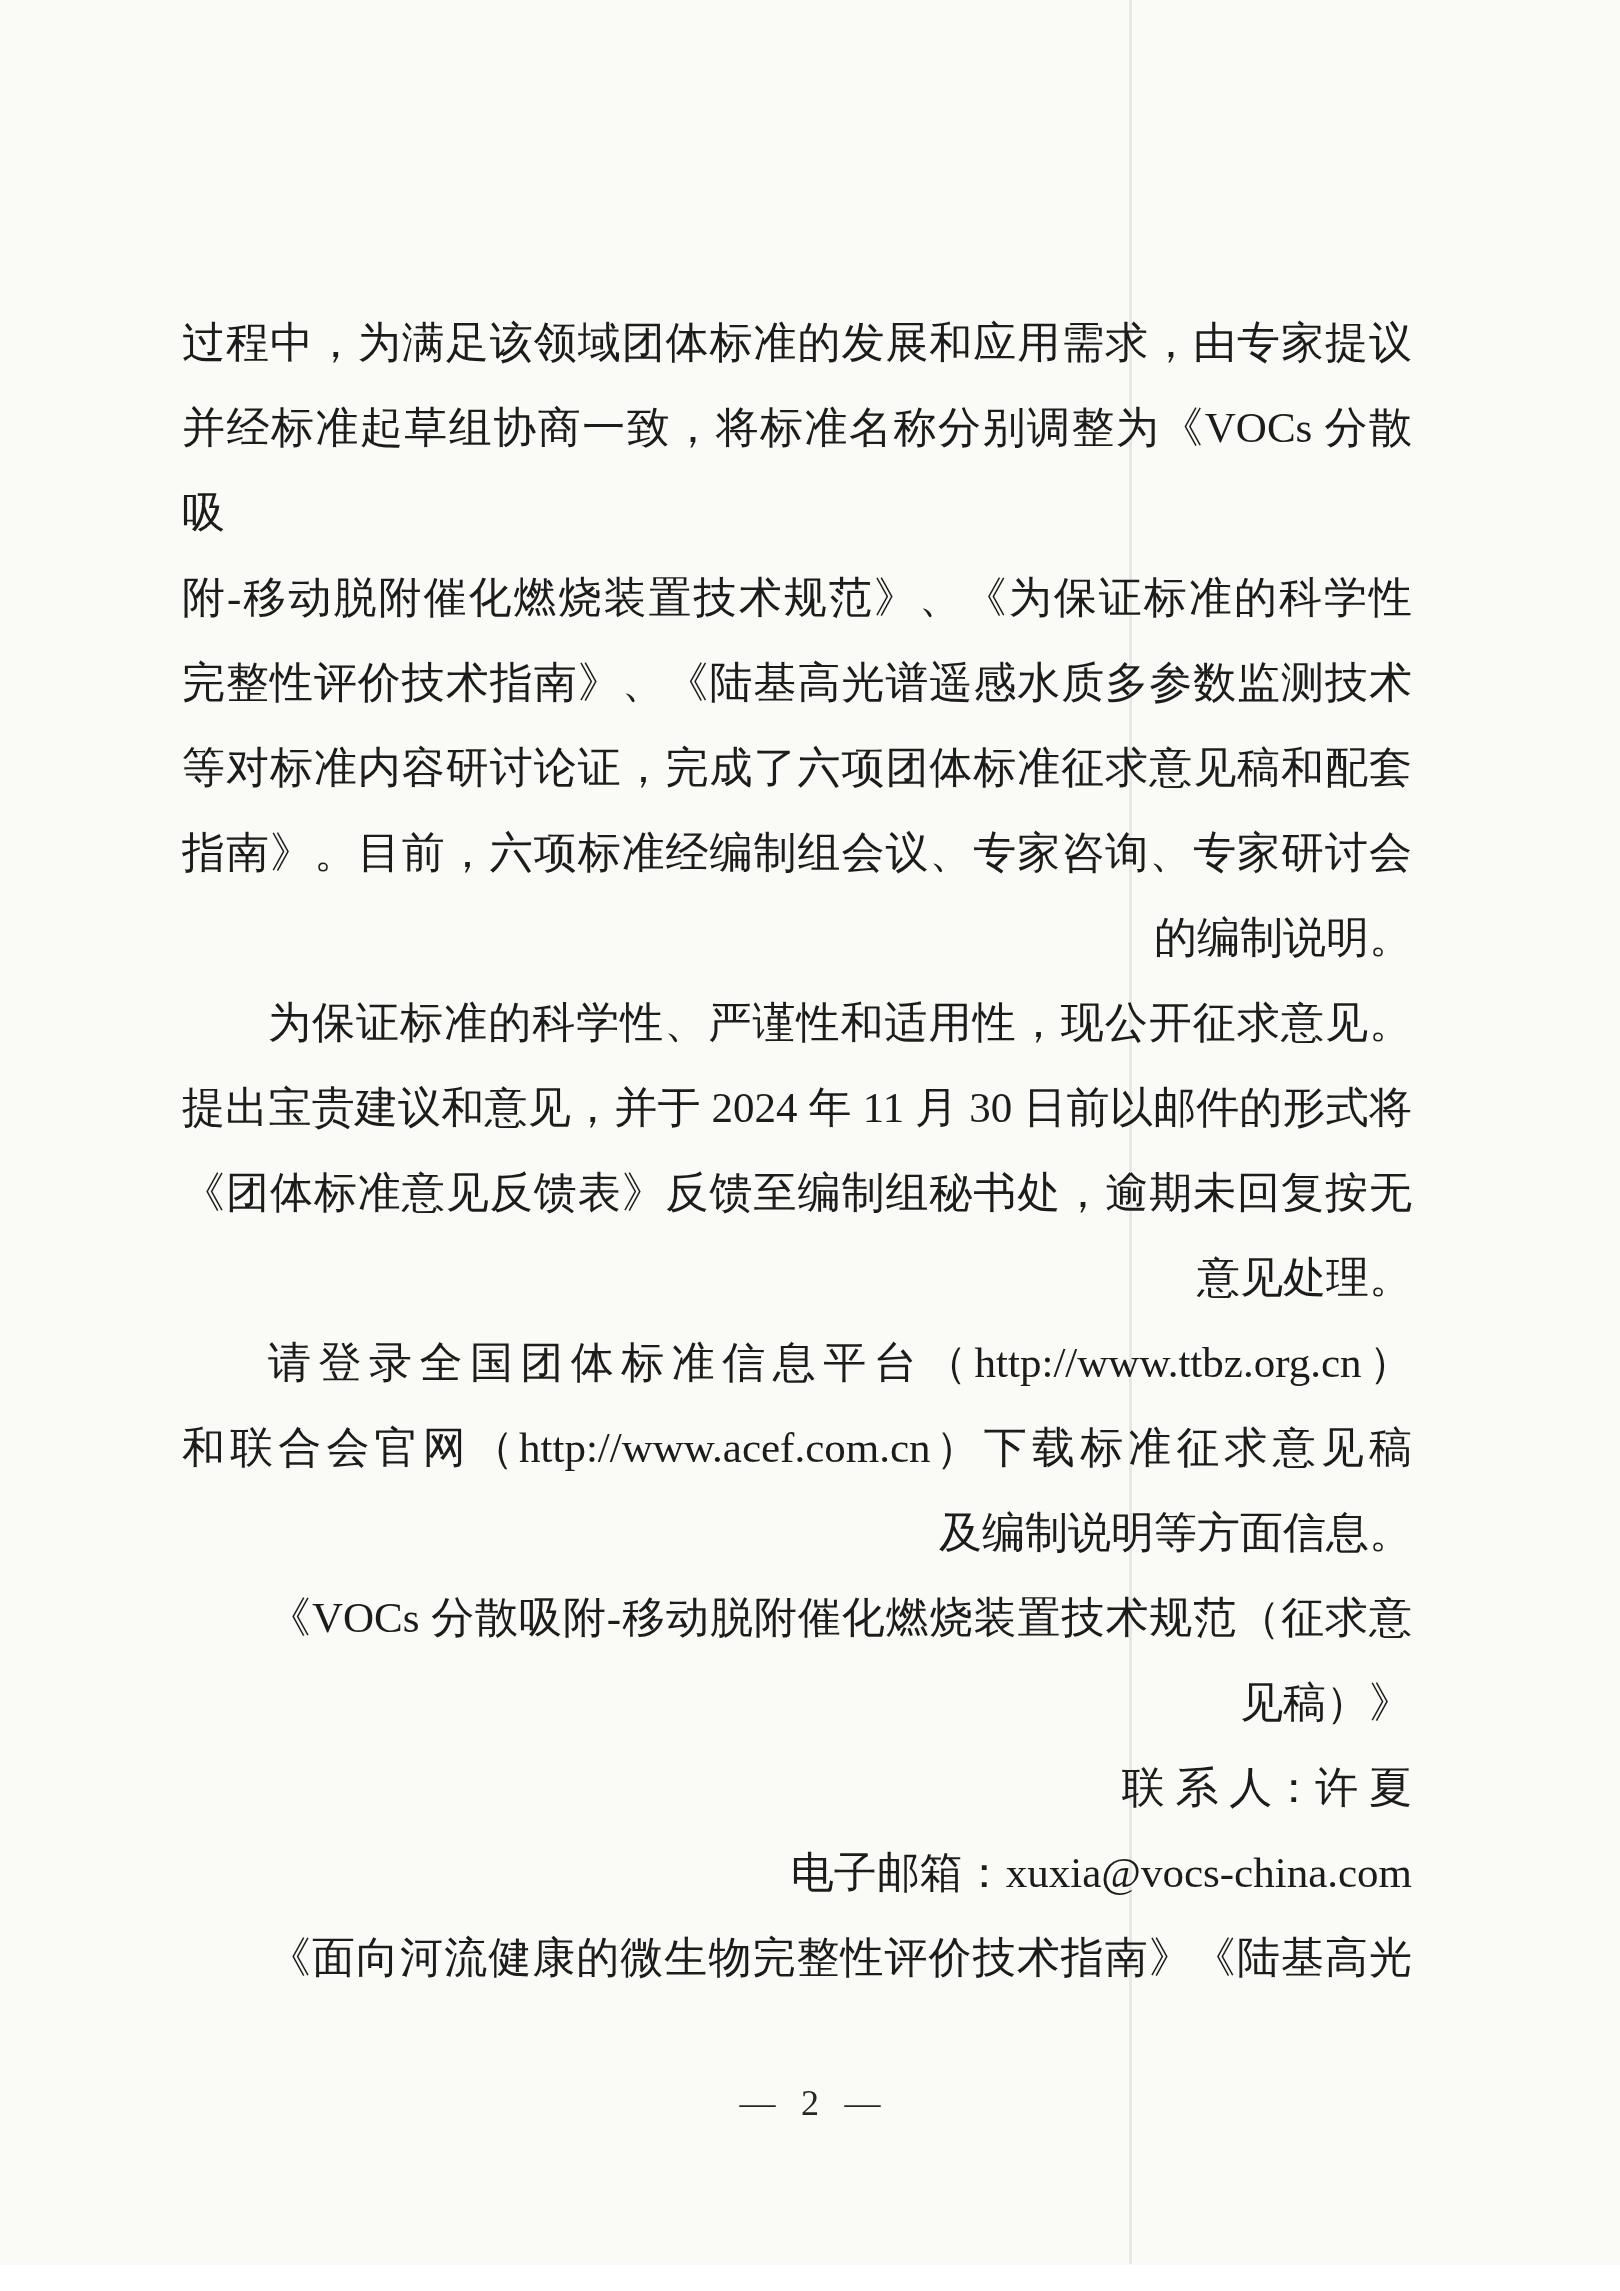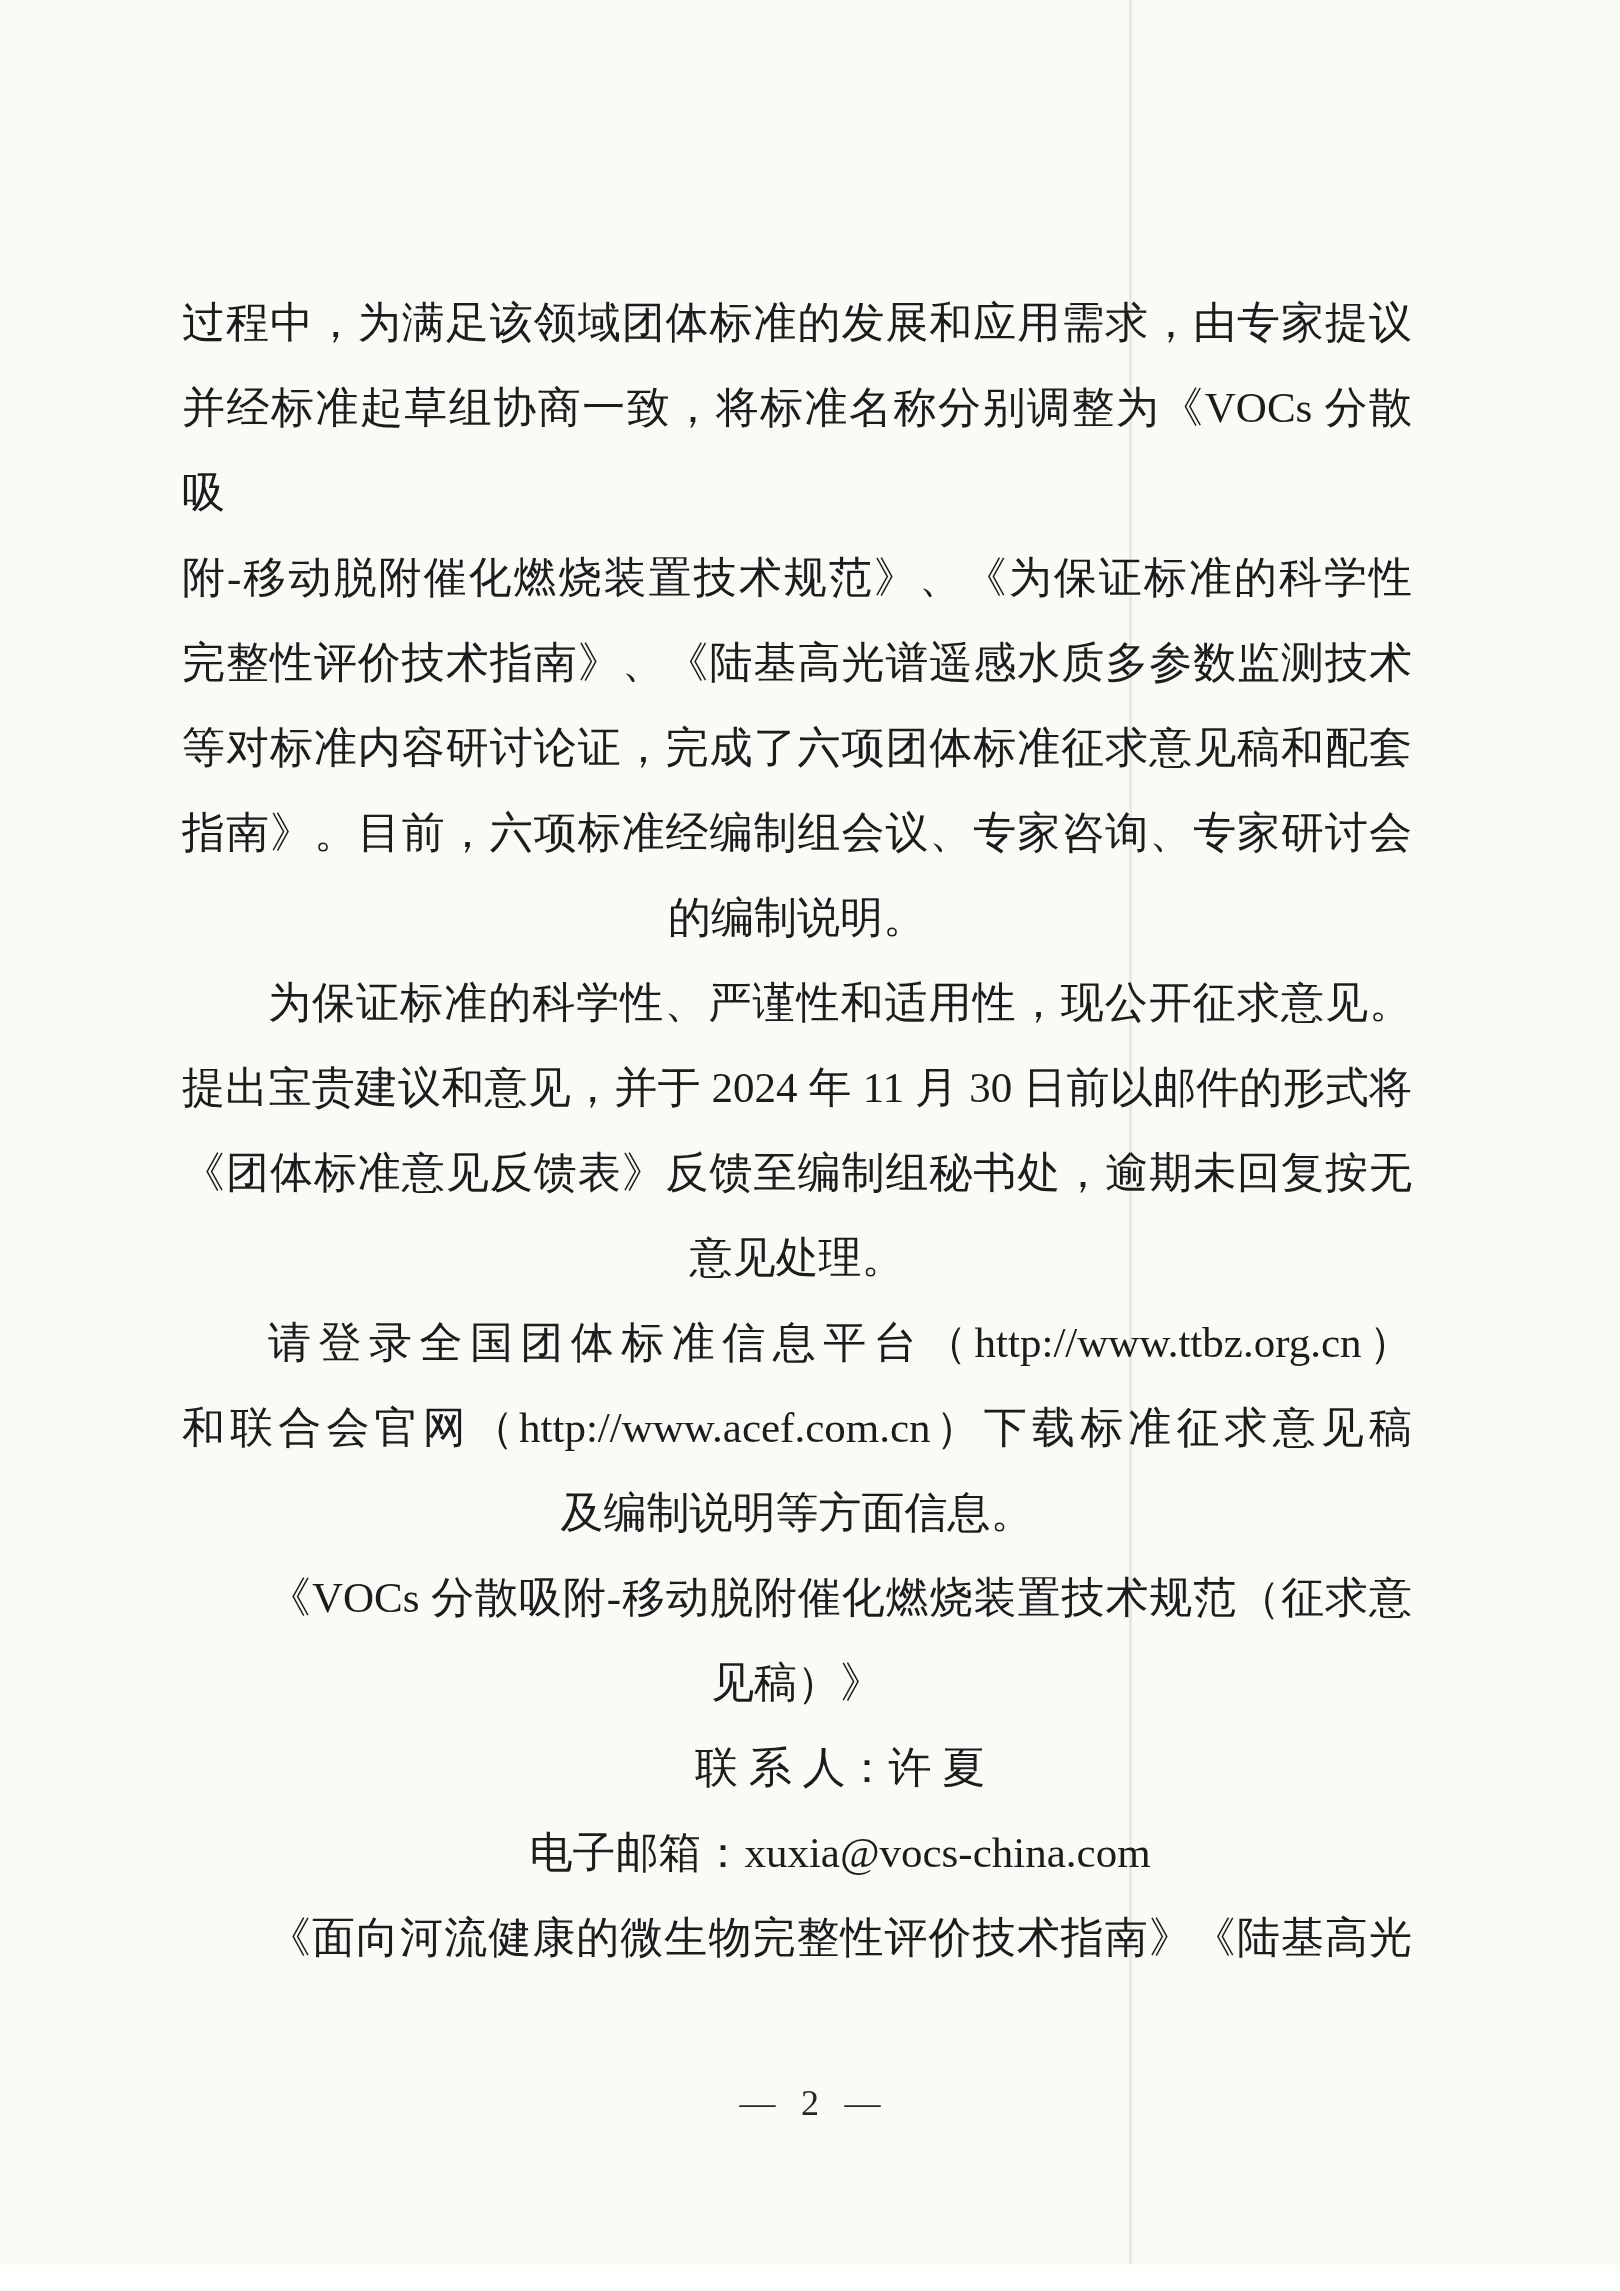--- a/index.html
+++ b/index.html
@@ -31,28 +31,28 @@
     left: 0;
     bottom: 0;
     width: 100%;
     height: 27.4px;
     background: #ffffff;
   }
   .text-block {
     position: absolute;
     left: 182px;
     right: 208px;
-    top: 280px;
+    top: 300px;
   }
   .line {
     margin: 0;
     font-size: 43px;
     line-height: 85px;
     white-space: pre-wrap;
-    text-align: center;
+    text-align: right;
   }
   .j {
     text-align: justify;
     text-align-last: justify;
   }
   .ind {
     text-indent: 86px;
   }
   .footer-row {
     position: absolute;

